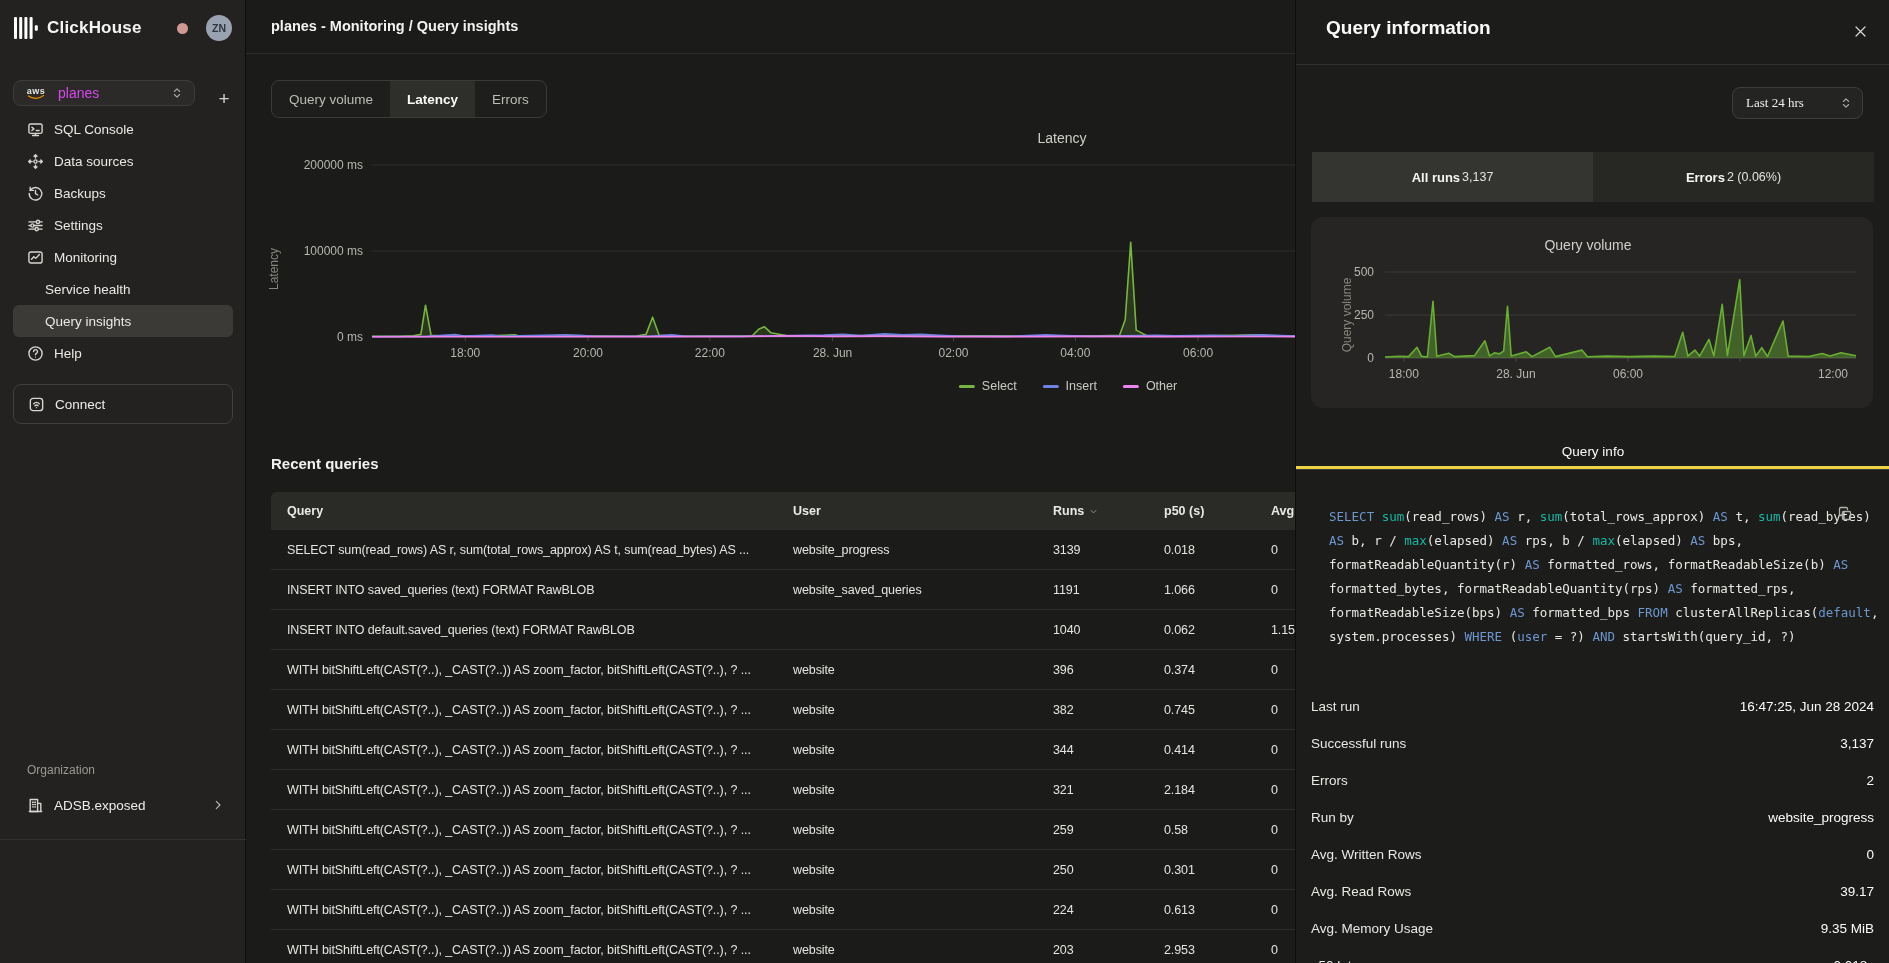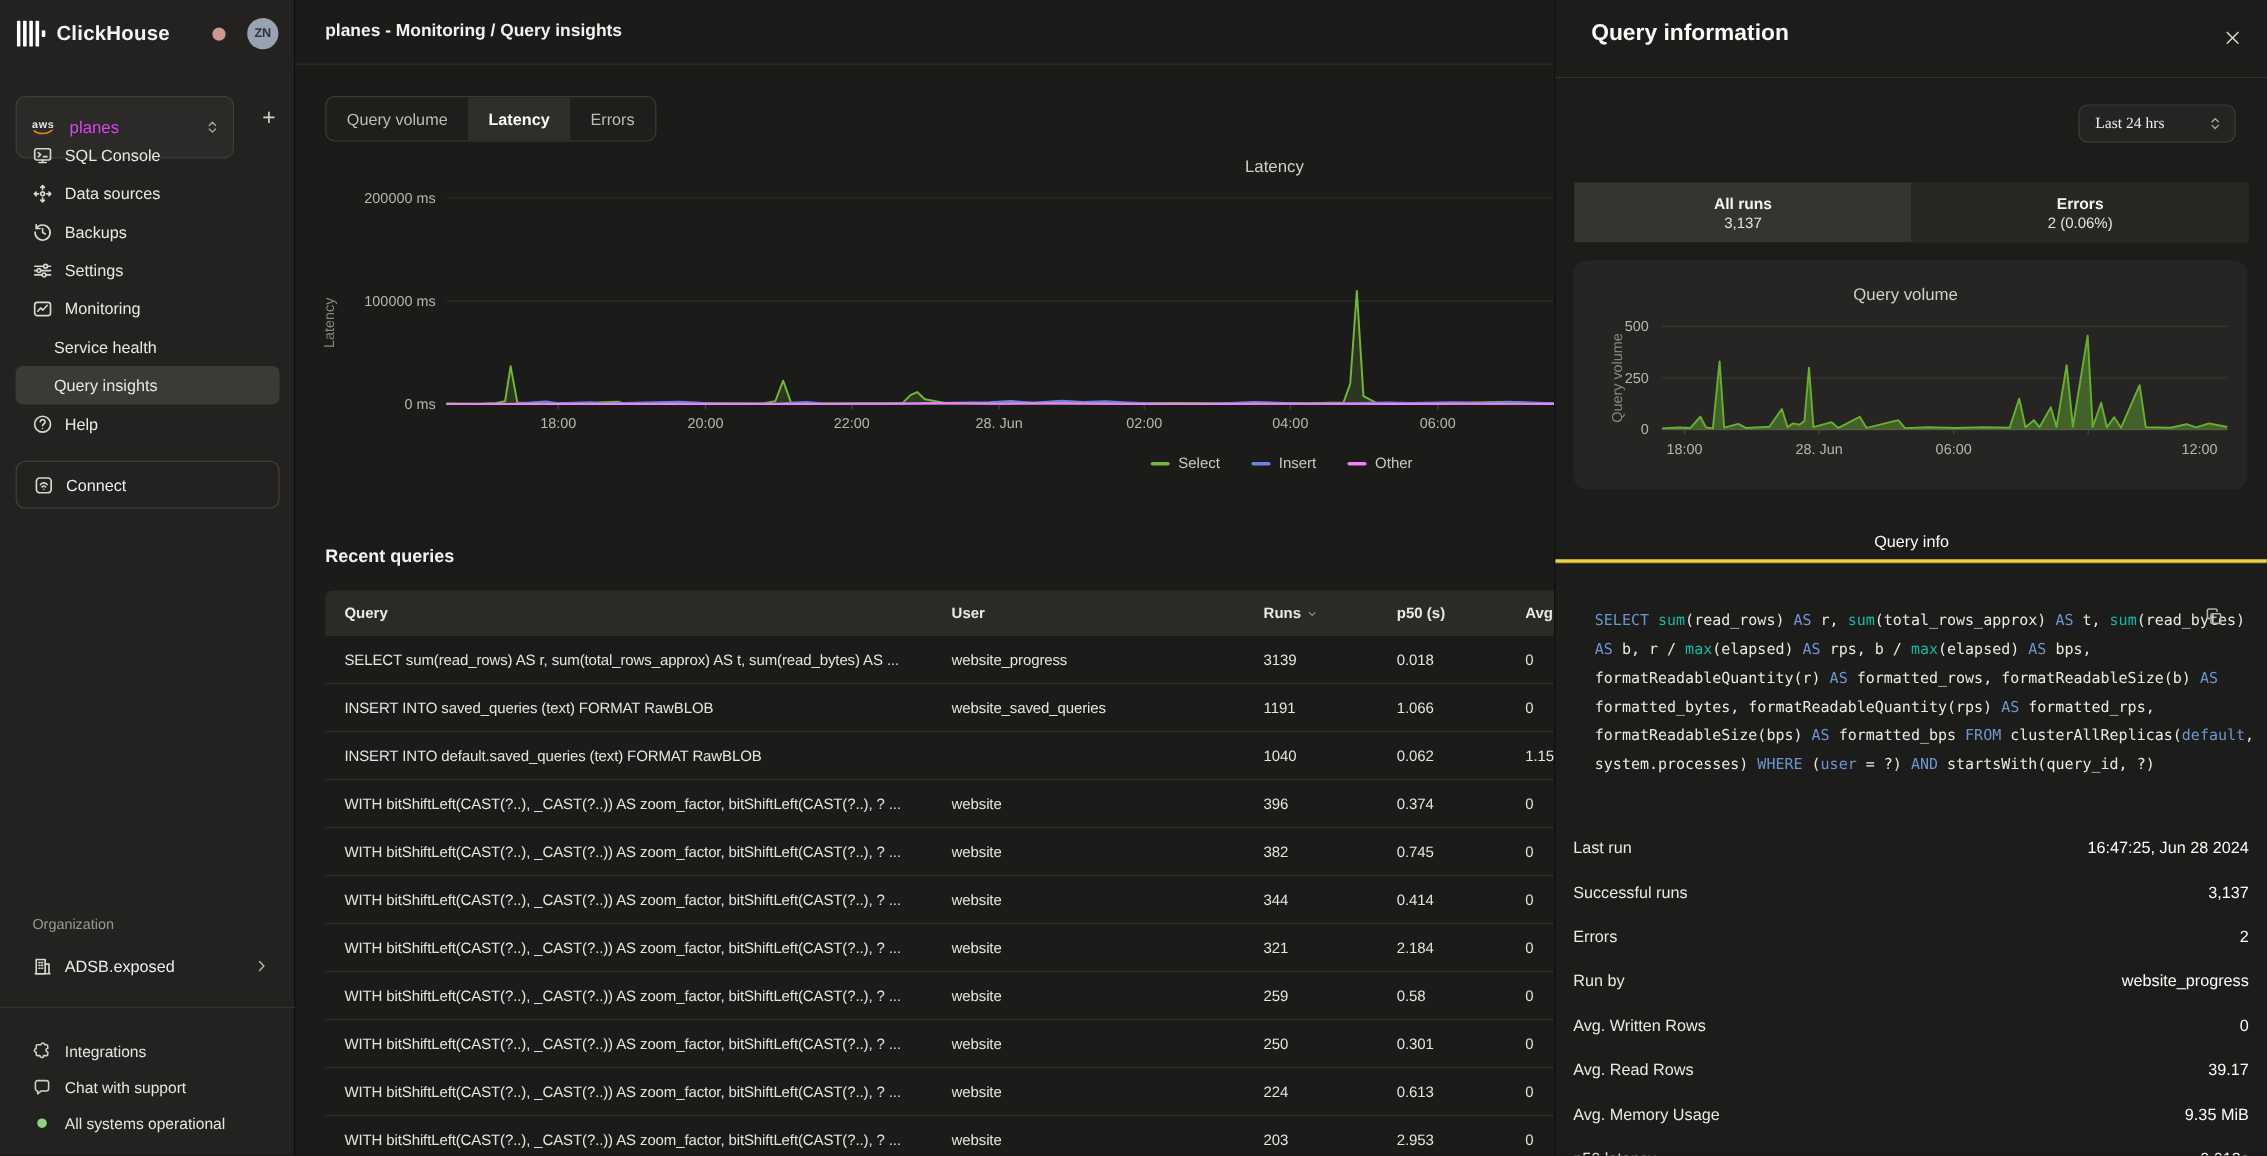--- a/index.html
+++ b/index.html
@@ -9,21 +9,21 @@
   #stage{position:absolute;left:0;top:0;width:1889px;height:963px;}
 
   
   .sidebar{left:0;top:0;width:246px;height:963px;background:#232220;border-right:1px solid #0d0d0c;}
   .side-top{left:14px;top:12px;width:218px;height:32px;display:flex;align-items:center;}
   .ch-logo{width:26px;height:22px;color:#fff;flex:none;}
   .brand{margin-left:7px;font-size:17px;font-weight:700;color:#f4f4f2;letter-spacing:.2px;flex:1;}
   .pink-dot{width:11px;height:11px;border-radius:50%;background:#cf9893;margin-right:18px;flex:none;}
   .avatar{width:26px;height:26px;border-radius:50%;background:#99a2b1;color:#2e333c;font-size:10.5px;
     font-weight:700;display:flex;align-items:center;justify-content:center;flex:none;}
-  .svc-select{left:13px;top:80px;width:182px;height:52px;background:#2b2a28;border:1px solid #3e3d3a;
+  .svc-select{left:13px;top:80px;width:182px;height:26px;background:#2b2a28;border:1px solid #3e3d3a;
     border-radius:8px;display:flex;align-items:center;padding:0 10px;cursor:pointer;}
   .aws{display:flex;flex-direction:column;align-items:center;width:24px;flex:none;margin-right:10px;}
   .aws b{font-size:9px;font-weight:700;color:#e8e8e4;line-height:8px;letter-spacing:.5px;}
   .svc-name{flex:1;font-size:14px;color:#d946ef;}
   .plus-btn{left:205px;top:80px;width:38px;height:38px;display:flex;align-items:center;justify-content:center;
     color:#cfcfca;font-size:19px;cursor:pointer;border-radius:8px;}
   .nav{left:13px;top:113px;width:220px;}
   .nav-item{height:32px;display:flex;align-items:center;border-radius:6px;color:#e8e8e5;cursor:pointer;padding-left:14px;}
   .nav-item .icon{width:17px;height:17px;color:#d6d6d2;margin-right:10px;flex:none;}
   .nav-item.indent{padding-left:32px;}
@@ -72,21 +72,21 @@
   
   .panel{left:1295px;top:0;width:594px;height:963px;background:#1c1c1a;border-left:1px solid #0e0e0d;overflow:hidden;}
   .panel-title{position:absolute;left:30px;top:17px;font-size:19px;font-weight:700;color:#fafaf8;}
   .panel-close{position:absolute;left:557px;top:24px;width:15px;height:15px;color:#d8d8d4;cursor:pointer;}
   .panel-div{position:absolute;left:0;top:64px;width:594px;height:1px;background:#30302d;}
   .range-select{position:absolute;left:436px;top:87px;width:131px;height:32px;border:1px solid #3e3d3a;
     background:#242422;border-radius:8px;display:flex;align-items:center;padding:0 9px 0 13px;cursor:pointer;font-family:Liberation Serif, serif;}
   .range-label{flex:1;font-size:13px;color:#ededeb;}
   .updown{width:14px;height:14px;color:#a8a8a3;}
   .toggle{position:absolute;left:16px;top:152px;width:562px;height:50px;display:flex;}
-  .tg-half{flex:1;display:flex;flex-direction:column;align-items:center;justify-content:center;gap:2px;
+  .tg-half{flex:1;display:flex;flex-direction:row;align-items:center;justify-content:center;gap:2px;
     background:#272724;cursor:pointer;}
   .tg-half.active{background:#343431;}
   .tg-label{font-size:13px;font-weight:700;color:#f4f4f2;}
   .tg-value{font-size:12.5px;color:#e2e2df;}
   .vol-card{position:absolute;left:15px;top:217px;width:562px;height:191px;background:#262523;border-radius:12px;}
   .ptabs{position:absolute;left:0;top:433px;width:594px;height:37px;display:flex;border-bottom:1px solid #3a3a36;gap:48px;}
   .ptab{flex:1;display:flex;align-items:center;justify-content:center;font-size:13.5px;color:#9a9a95;cursor:pointer;}
   .ptab.active{color:#fafaf8;box-shadow:inset 0 -3px 0 #edd243;}
   .code{position:absolute;left:33px;top:505px;width:540px;font-family:"DejaVu Sans Mono",monospace;
     font-size:12.5px;line-height:24px;color:#e8e8e5;white-space:pre;}
@@ -227,42 +227,20 @@
           </svg>
       </span>
       <span class="nav-label">ADSB.exposed</span>
       <span class="chev">
         <svg viewBox="0 0 16 16">
             <path d="M6 3.8L10.2 8 6 12.2"></path>
           </svg>
       </span>
     </div>
     <div class="abs side-divider"></div>
-    <div class="abs side-footer" id="side-footer">
-        <div class="foot-item">
-          <span class="icon">
-            <svg viewBox="0 0 16 16">
-              <path d="M6.3 2.7h.9a1.5 1.5 0 0 1 3 0h1.6a1 1 0 0 1 1 1v2a1.5 1.5 0 0 0 0 3v2a1 1 0 0 1-1 1H9.3a1.5 1.5 0 0 1-3 0H4.2a1 1 0 0 1-1-1V8.9a1.5 1.5 0 0 1 0-3V3.7a1 1 0 0 1 1-1z"></path>
-            </svg>
-          </span>
-          <span class="foot-label">Integrations</span>
-        </div>
-        <div class="foot-item">
-          <span class="icon">
-            <svg viewBox="0 0 16 16">
-              <path d="M2.5 4.3a1.8 1.8 0 0 1 1.8-1.8h7.4a1.8 1.8 0 0 1 1.8 1.8v5a1.8 1.8 0 0 1-1.8 1.8H7.4l-3 2.4v-2.4h-.1a1.8 1.8 0 0 1-1.8-1.8z"></path>
-            </svg>
-          </span>
-          <span class="foot-label">Chat with support</span>
-        </div>
-        <div class="foot-item">
-          <span class="dot"></span>
-          <span class="foot-label">All systems operational</span>
-        </div>
-      </div>
   </aside>
 
   <section class="abs main">
     <div class="main-header">
       <div class="main-title">planes - Monitoring / Query insights</div>
     </div>
     <div class="tabgroup" id="main-tabs">
         <div class="tab">Query volume</div>
         <div class="tab active">Latency</div>
         <div class="tab">Errors</div>

